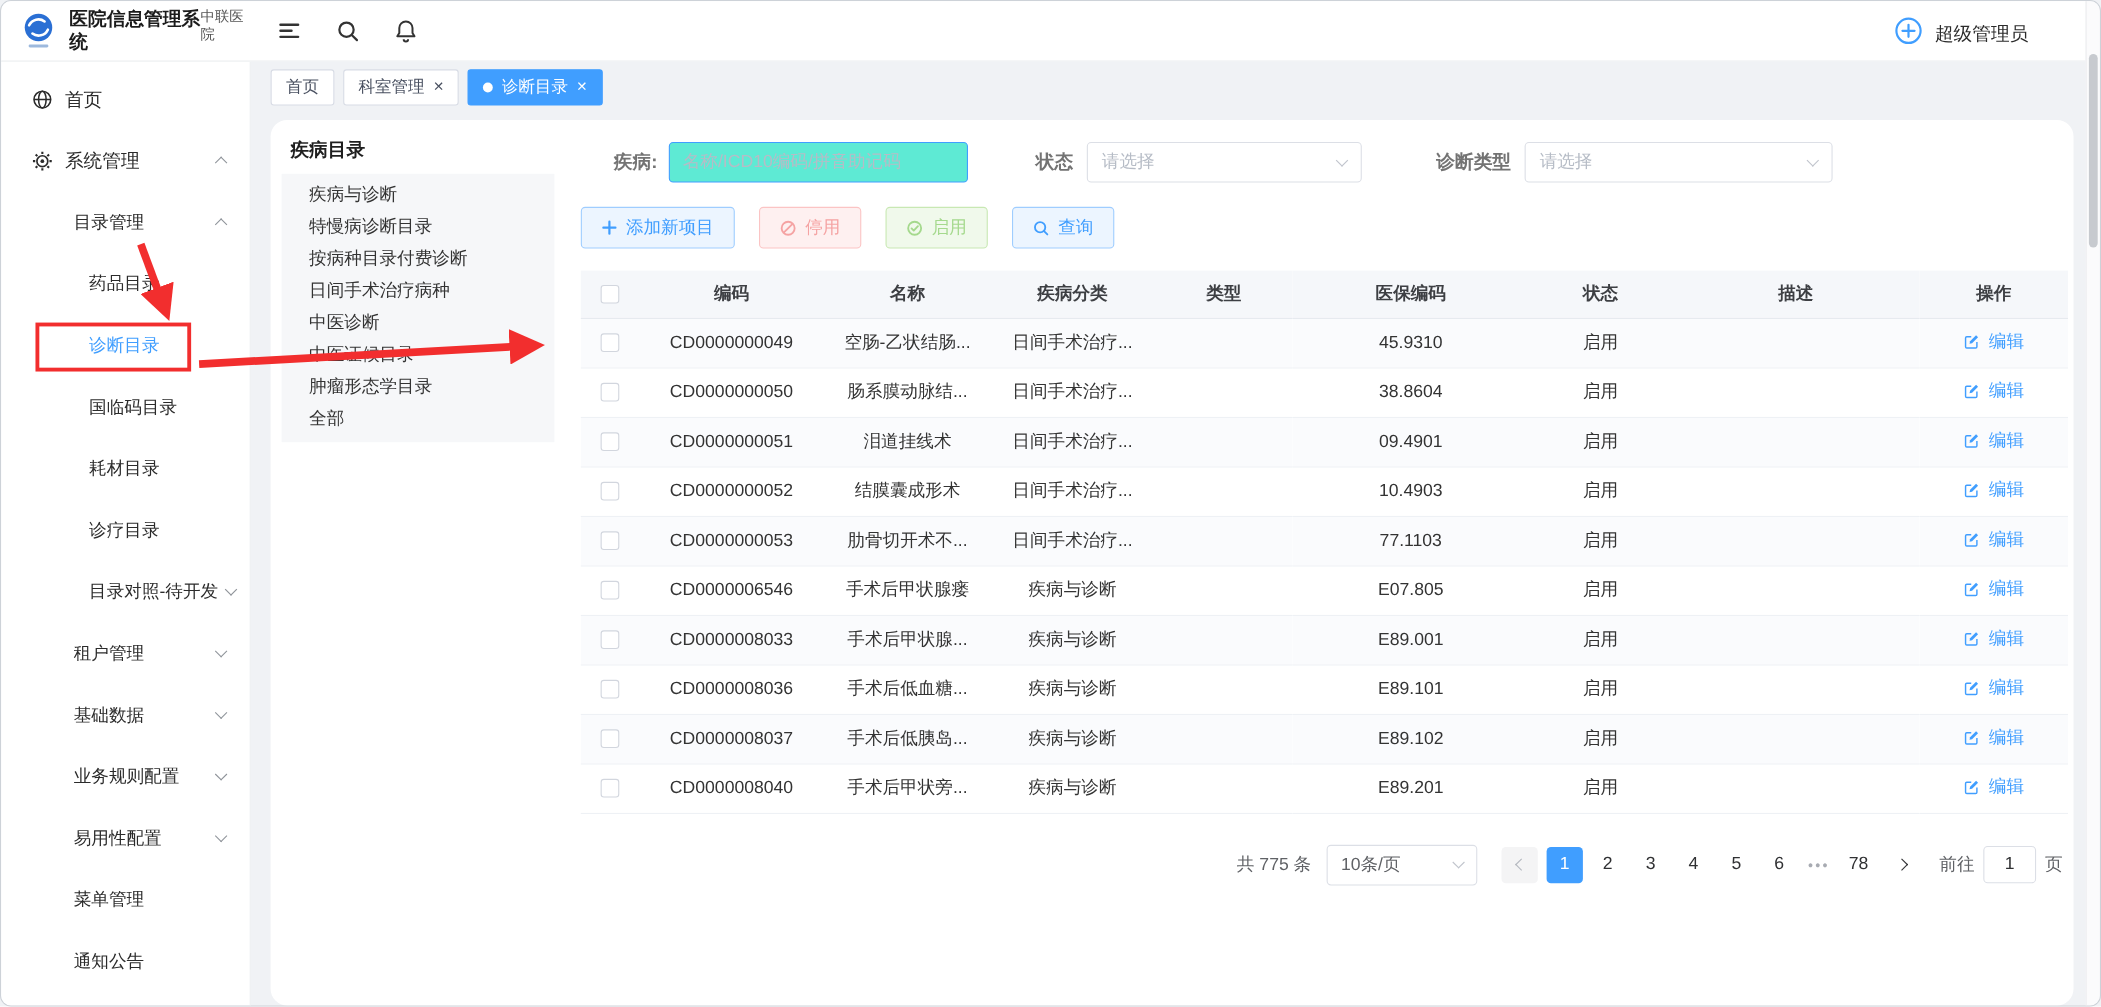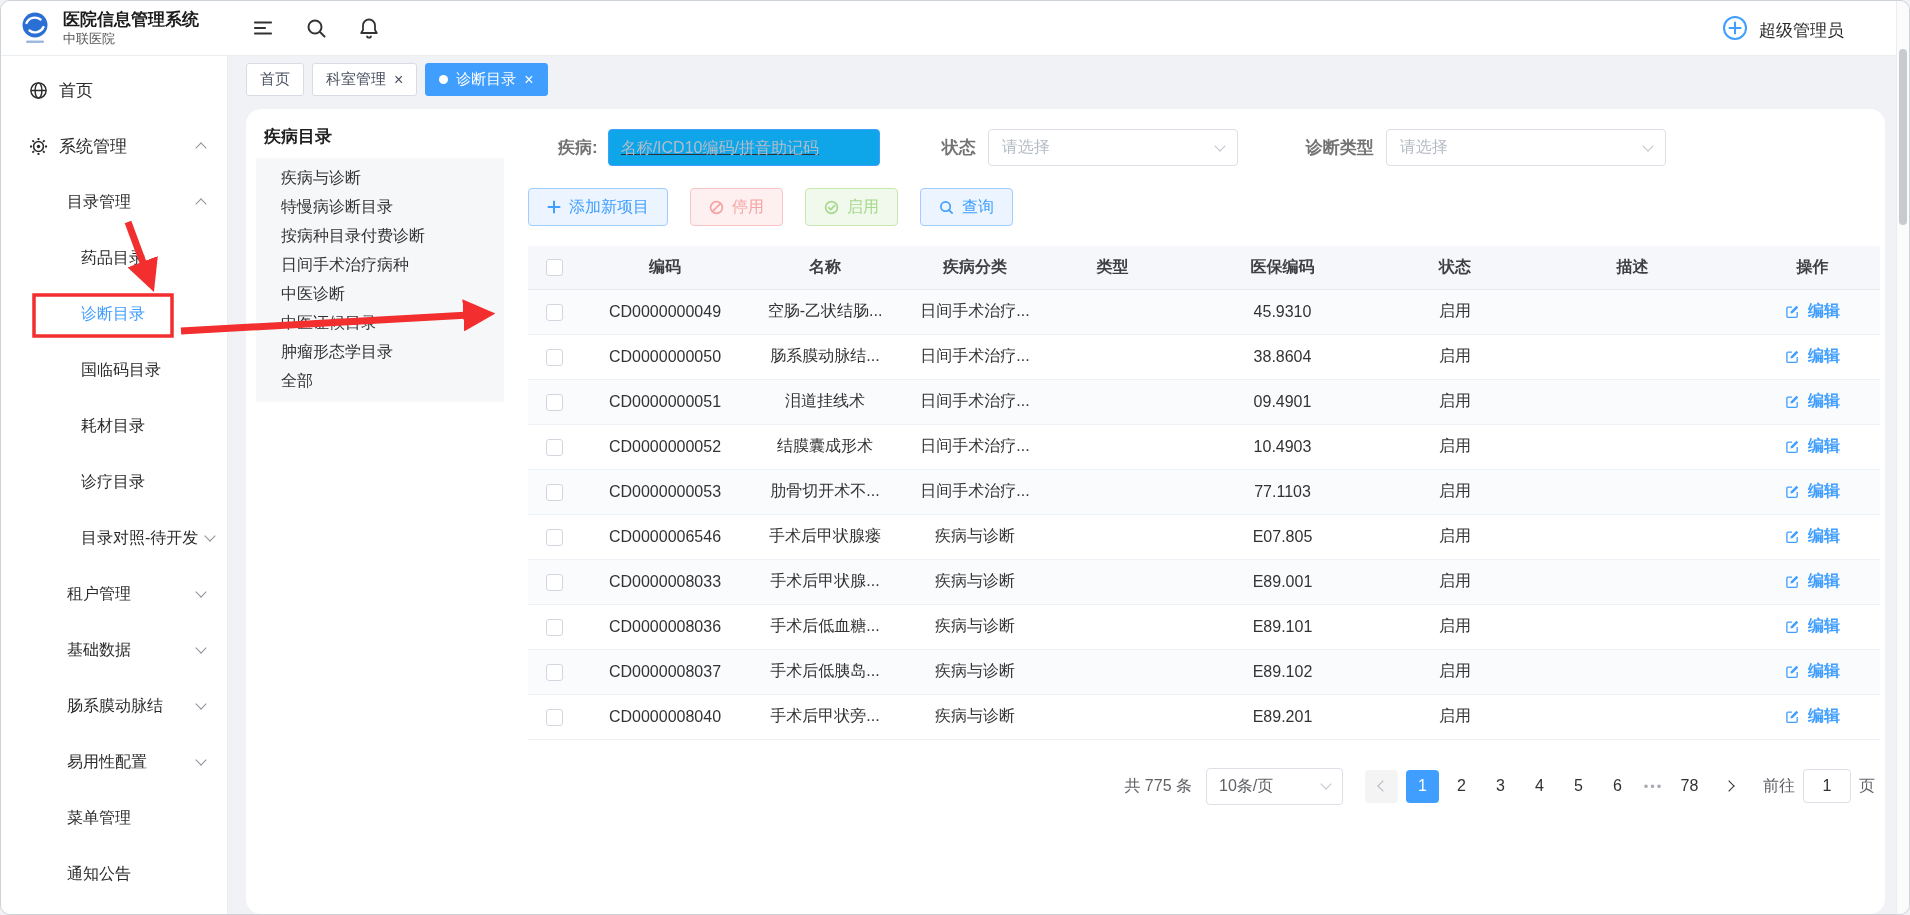--- a/index.html
+++ b/index.html
@@ -14,21 +14,21 @@
     color: #303133;
   }
 
   
   .topbar {
     position: absolute; top: 0; left: 0; right: 13px; height: 55px;
     background: #fff; border-bottom: 1px solid #ebeef0;
     display: flex; align-items: center; z-index: 5;
   }
   .brand { flex: 0 0 227px; display: flex; align-items: center; gap: 9px; padding-left: 15px; }
-  .brand-text { display: flex; flex-direction: column; line-height: 1.25; }
+  .brand-text { display: flex; flex-direction: row; line-height: 1.25; }
   .brand-title { font-size: 17px; font-weight: bold; color: #1b1b1b; }
   .brand-sub { font-size: 13px; color: #555; }
   .top-icons { display: flex; align-items: center; gap: 32px; margin-left: 24px; }
   .top-icon { display: inline-flex; cursor: pointer; }
   .top-right { margin-left: auto; display: flex; align-items: flex-end; gap: 10px; padding-right: 52px; font-size: 17px; color: #2b2b2b; }
 
   
   .sidebar {
     position: absolute; top: 55px; left: 0; bottom: 0; width: 227px;
     background: #fff; border-right: 1px solid #eceef1; padding-top: 6px; z-index: 4;
@@ -58,42 +58,42 @@
   .tree { position: absolute; top: 0; left: 0; bottom: 0; width: 258px; padding: 16px 0 0 10px; }
   .tree-title { font-size: 17px; font-weight: bold; color: #1f1f1f; padding-left: 8px; }
   .tree-list { margin-top: 10px; background: #f6f7f9; width: 248px; padding: 5px 0 7px; }
   .tree-item { height: 29px; line-height: 29px; padding-left: 25px; font-size: 16px; color: #333; cursor: pointer; }
 
   
   .work { position: absolute; top: 0; left: 258px; right: 0; bottom: 0; padding: 20px 10px 0 24px; }
 
   .filters { display: flex; align-items: center; margin-left: 30px; }
   .flabel { font-size: 17px; font-weight: bold; color: #737373; flex: none; }
-  .input-wrap { margin-left: 10px; width: 272px; height: 37px; border: 1px solid #409EFF; border-radius: 4px; display: flex; align-items: center; padding: 0 12px; background: #0ea5e9; text-decoration: underline; }
+  .input-wrap { margin-left: 10px; width: 272px; height: 37px; border: 1px solid #409EFF; border-radius: 4px; display: flex; align-items: center; padding: 0 12px; background: #5eead4; }
   .input-wrap input { border: none; outline: none; width: 100%; font-size: 16px; color: #333; font-family: inherit; background: transparent; }
   .input-wrap input::placeholder { color: #b6bcc6; }
   .sel { margin-left: 12px; height: 37px; border: 1px solid #dcdfe6; border-radius: 4px; display: flex; align-items: center; justify-content: space-between; padding: 0 13px; background: #fff; cursor: pointer; }
   .sel .sel-text { font-size: 16px; color: #b6bcc6; }
   .sel-chev { width: 8px; height: 8px; border-right: 1.7px solid #c0c4cc; border-bottom: 1.7px solid #c0c4cc; transform: rotate(45deg); margin-top: -4px; }
   .g2 { margin-left: 62px; } .g3 { margin-left: 68px; }
   .w-status { width: 250px; } .w-type { width: 280px; }
 
   .toolbar { display: flex; align-items: center; gap: 22px; margin-top: 22px; }
   .btn { height: 38px; border-radius: 4px; display: inline-flex; align-items: center; gap: 8px; padding: 0 18px; font-size: 16px; cursor: pointer; border: 1px solid transparent; font-family: inherit; background: none; }
   .btn-blue { background: #ecf5ff; border-color: #9fcdff; color: #409EFF; }
   .btn-stop { background: #fef0f0; border-color: #fbc4c4; color: #f5a3a3; cursor: not-allowed; }
   .btn-enable { background: #f0f9eb; border-color: #c8e8b3; color: #a5d98d; cursor: not-allowed; }
   .bicon { display: inline-flex; }
 
   table { width: 100%; border-collapse: collapse; margin-top: 20px; table-layout: fixed; }
   thead th { height: 43px; background: #f5f7fa; font-size: 16px; font-weight: bold; color: #3d3f43; border-bottom: 1px solid #e6eaef; text-align: center; }
   tbody td { height: 45px; text-align: center; font-size: 16px; color: #333; border-bottom: 1px solid #eef1f5; overflow: hidden; white-space: nowrap; }
   tbody tr:nth-child(odd) { background: #fafbfd; }
   .checkbox { display: inline-block; width: 17px; height: 17px; border: 1px solid #d2d6de; border-radius: 3px; background: #fff; vertical-align: middle; cursor: pointer; }
-  .edit-link { color: #409EFF; display: inline-flex; align-items: center; gap: 8px; cursor: pointer; font-size: 16px; text-decoration: none; font-weight: bold; }
+  .edit-link { color: #409EFF; display: inline-flex; align-items: center; gap: 8px; cursor: pointer; font-size: 16px; text-decoration: none; }
 
   .pagination { display: flex; align-items: center; justify-content: flex-end; margin-top: 28px; font-size: 16px; color: #606266; }
   .pg-total { margin-right: 14px; }
   .pg-size { width: 137px; height: 37px; border: 1px solid #dcdfe6; border-radius: 4px; display: flex; align-items: center; justify-content: space-between; padding: 0 12px; color: #606266; cursor: pointer; margin-right: 22px; background: #fff; gap: 36px; }
   .pg-btn { width: 33px; height: 33px; display: inline-flex; align-items: center; justify-content: center; border-radius: 4px; cursor: pointer; }
   .pg-prev { background: #f4f4f5; margin-right: 5px; }
   .pg-next { margin-left: 5px; }
   .pchev { width: 8px; height: 8px; border-left: 1.8px solid #b4b8bf; border-bottom: 1.8px solid #b4b8bf; transform: rotate(45deg); margin-left: 3px; }
   .pchev.right { transform: rotate(-135deg); border-color: #303133; margin-left: -3px; }
   .pg-num { width: 33px; height: 33px; display: inline-flex; align-items: center; justify-content: center; border-radius: 4px; margin: 0 3px; color: #303133; cursor: pointer; }
@@ -216,21 +216,21 @@
   </div>
   <div class="menu-item lv2">
     <span>租户管理</span>
     <span class="chev down"></span>
   </div>
   <div class="menu-item lv2">
     <span>基础数据</span>
     <span class="chev down"></span>
   </div>
   <div class="menu-item lv2">
-    <span>肠系膜动脉结</span>
+    <span>业务规则配置</span>
     <span class="chev down"></span>
   </div>
   <div class="menu-item lv2">
     <span>易用性配置</span>
     <span class="chev down"></span>
   </div>
   <div class="menu-item lv2">
     <span>菜单管理</span>
   </div>
   <div class="menu-item lv2">

